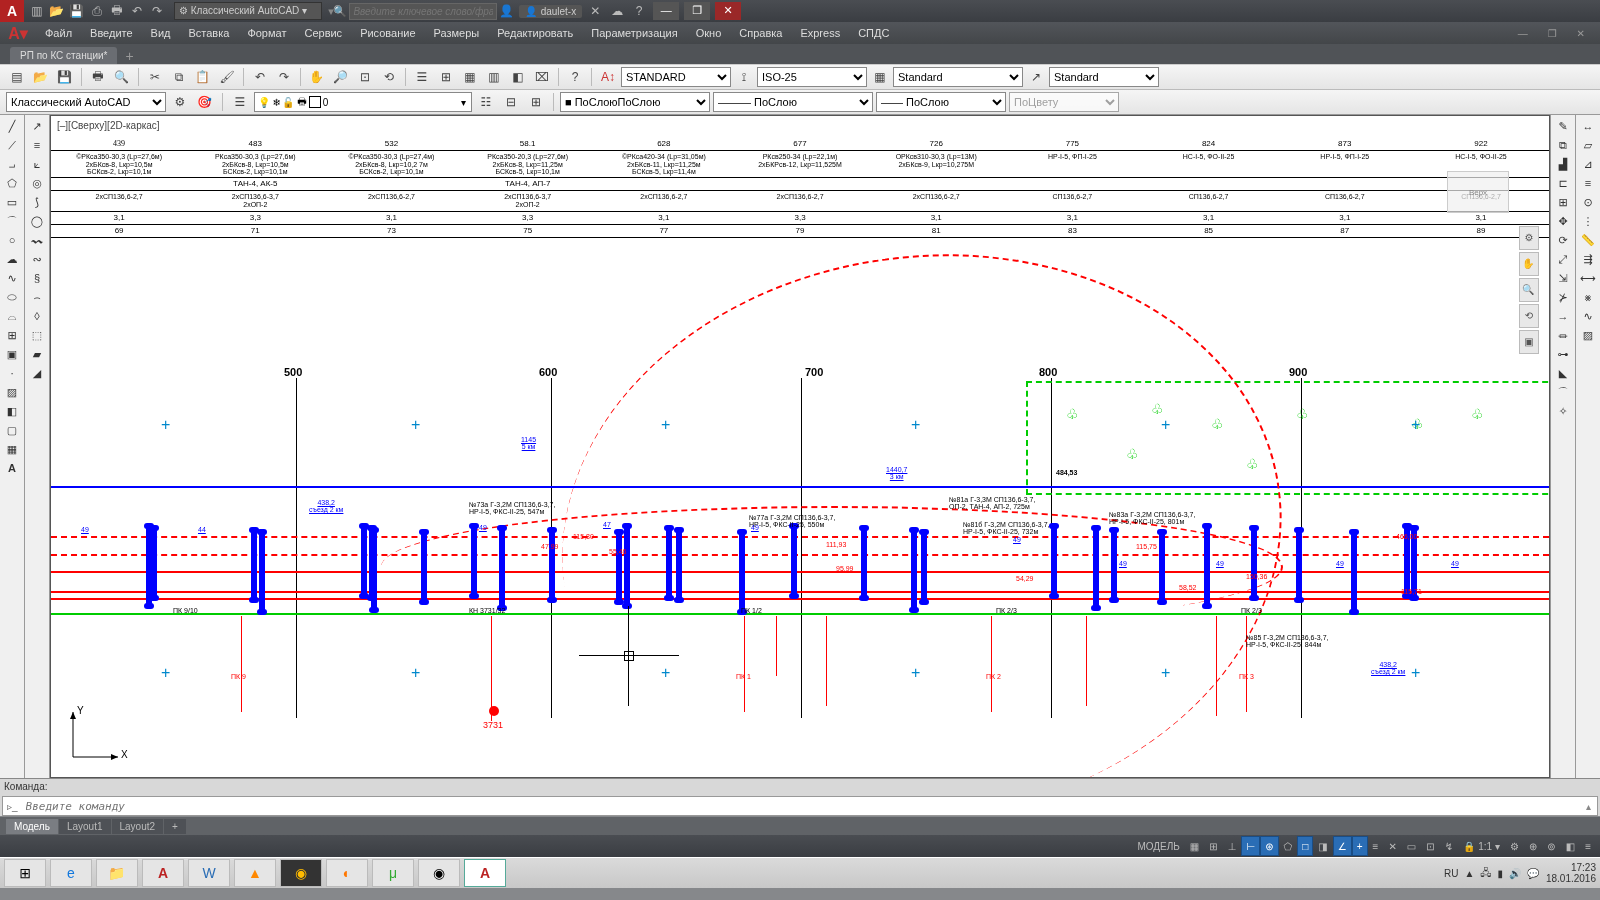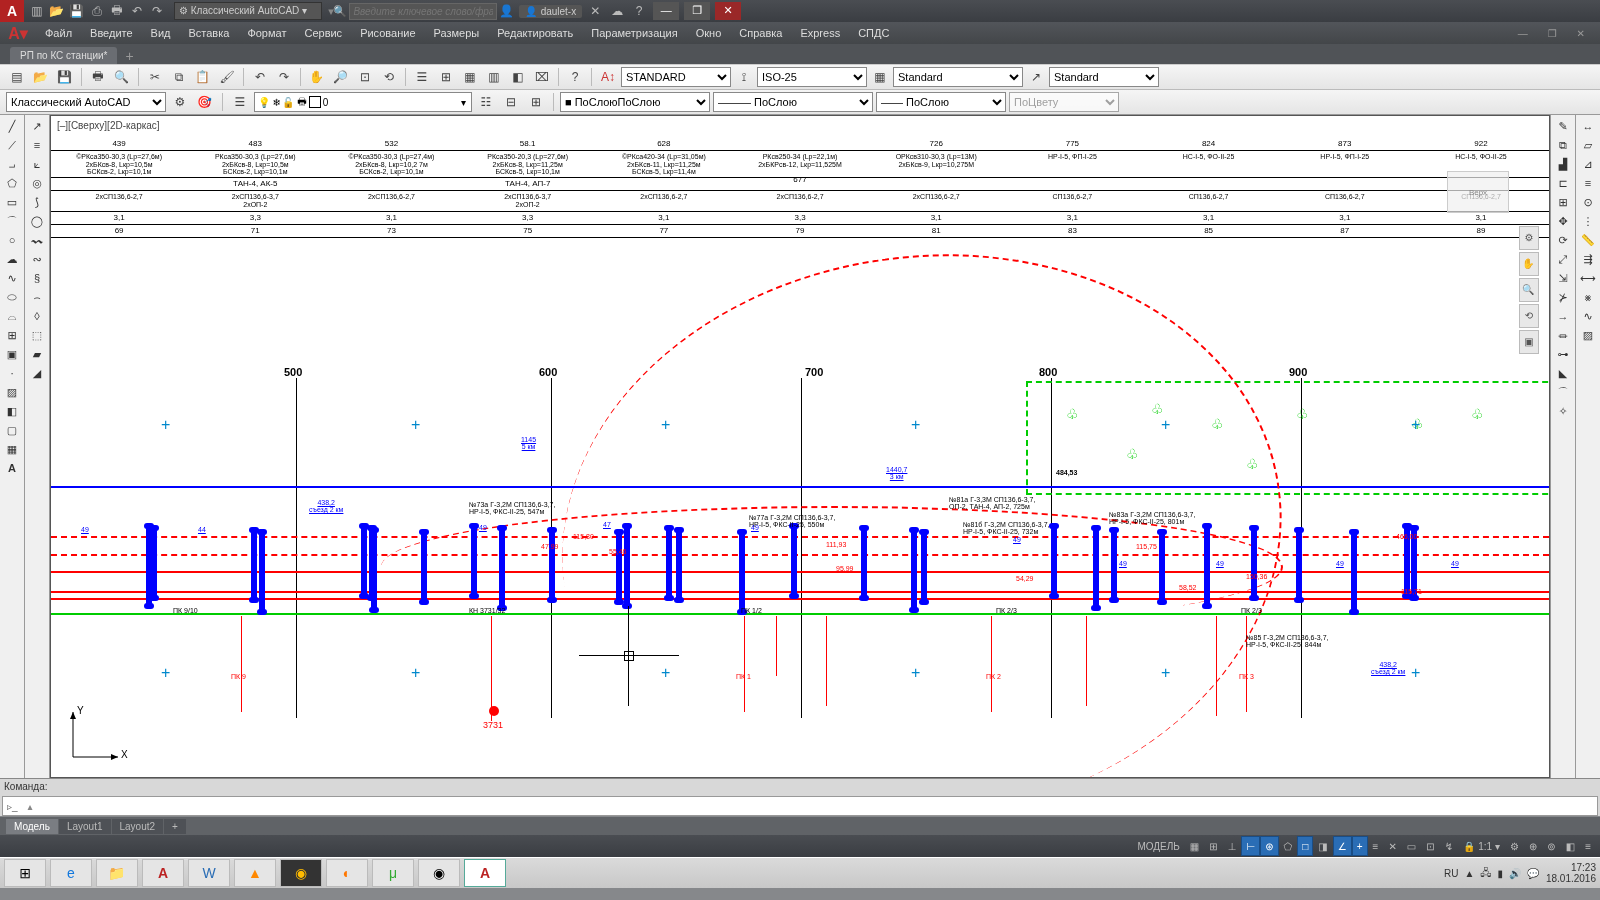--- a/index.html
+++ b/index.html
@@ -244,26 +244,26 @@
     <div class="pbtn">⬚</div>
     <div class="pbtn">▰</div>
     <div class="pbtn">◢</div>
   </div>
 
   <div class="canvas">
     <div class="vp-label">[–][Сверху][2D-каркас]</div>
 
     <div class="dtable">
       <div class="drow h" id="tr1">
-          <div style="white-space: pre-line;">439</div>
+          <div style="white-space: pre-line; font-family: Liberation Serif, serif;">439</div>
           <div style="white-space: pre-line;">483</div>
           <div style="white-space: pre-line;">532</div>
           <div style="white-space: pre-line;">58.1</div>
           <div style="white-space: pre-line;">628</div>
-          <div style="white-space: pre-line; margin-top: 36px;">677</div>
+          <div style="white-space: pre-line;">677</div>
           <div style="white-space: pre-line;">726</div>
           <div style="white-space: pre-line;">775</div>
           <div style="white-space: pre-line;">824</div>
           <div style="white-space: pre-line;">873</div>
           <div style="white-space: pre-line;">922</div>
         </div>
       <div class="drow tall" id="tr2">
           <div style="white-space: pre-line;">©РКса350-30,3 (Lp=27,6м)
 2xБКсв-8, Lкр=10,5м
 БСКсв-2, Lкр=10,1м</div>
@@ -551,20 +551,21 @@
     <div class="pbtn">⨳</div>
     <div class="pbtn">∿</div>
     <div class="pbtn">▨</div>
   </div>
 </div>
 
 <div class="cmd-area">
   <div class="cmd-hist">Команда:</div>
   <div class="cmd-in">
     <span style="padding:0 4px;color:#666">▹_</span>
+    <input placeholder="Введите команду" style="">
     <span style="padding:0 6px;color:#888">▴</span>
   </div>
 </div>
 <div class="layout-tabs">
   <span class="active">Модель</span>
   <span>Layout1</span>
   <span>Layout2</span>
   <span>+</span>
 </div>
 

